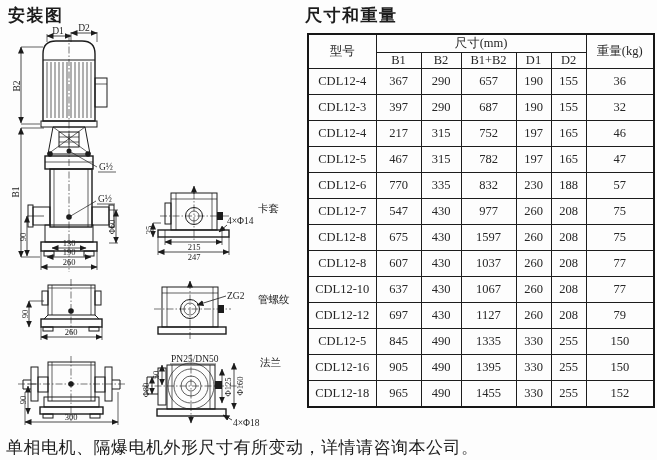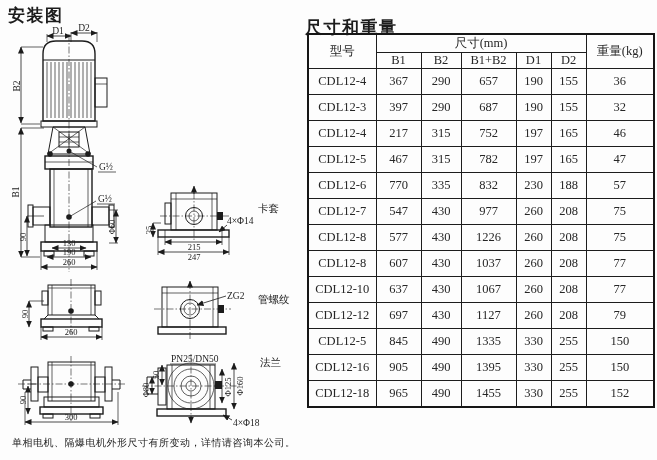--- a/index.html
+++ b/index.html
@@ -3,33 +3,33 @@
 <meta charset="utf-8">
 <style>
   html,body{margin:0;padding:0}
   body{
     width:657px;height:460px;position:relative;overflow:hidden;
     background:#fdfdfd;color:#1c1c1c;
     font-family:"Liberation Sans","DejaVu Sans",sans-serif;
   }
   .title{position:absolute;font-weight:bold;font-size:17px;letter-spacing:1.5px;white-space:nowrap}
   #title-left{left:8px;top:4px}
-  #title-right{left:305px;top:16px}
+  #title-right{left:305px;top:4px}
   #diagram-area{position:absolute;left:0;top:24px;width:302px;height:414px}
   #table-wrap{position:absolute;left:307px;top:33px}
   table{border-collapse:collapse;table-layout:fixed;width:346px;border:2.5px solid #161616}
   th,td{
     border:1.5px solid #1d1d1d;text-align:center;vertical-align:middle;
     padding:0;font-weight:normal;color:#262626;
     font-family:"Liberation Serif","DejaVu Serif",serif;font-size:12.5px;
     overflow:hidden;white-space:nowrap;
   }
   thead th{height:15px}
   tbody td{height:25px}
-  #footer-note{position:absolute;left:12px;top:436px;font-size:10px;letter-spacing:0.5px;white-space:nowrap}
+  #footer-note{position:absolute;left:6px;top:436px;font-size:17px;letter-spacing:0.5px;white-space:nowrap}
   
   .ln{stroke:#1c1c1c;stroke-width:1;fill:none}
   .lnT{stroke:#1c1c1c;stroke-width:1.4;fill:none}
   .thin{stroke:#1c1c1c;stroke-width:.7;fill:none}
   .fil{fill:#1c1c1c;stroke:none}
   .cl{stroke:#3a3a3a;stroke-width:.7;fill:none;stroke-dasharray:7 2 1.5 2}
   .dim{stroke:#1c1c1c;stroke-width:.8;fill:none}
   .dt{font:8.5px "Liberation Serif","DejaVu Serif",serif;fill:#1c1c1c}
   .dt2{font:9.5px "Liberation Serif","DejaVu Serif",serif;fill:#1c1c1c}
   .cjk{font:10.5px "Liberation Sans","DejaVu Sans",sans-serif;fill:#1c1c1c}
@@ -322,23 +322,23 @@
         <td>CDL12-7</td>
         <td>547</td>
         <td>430</td>
         <td>977</td>
         <td>260</td>
         <td>208</td>
         <td>75</td>
       </tr>
         <tr>
         <td>CDL12-8</td>
-        <td>577</td>
-        <td>430</td>
-        <td>1226</td>
+        <td>675</td>
+        <td>430</td>
+        <td>1597</td>
         <td>260</td>
         <td>208</td>
         <td>75</td>
       </tr>
         <tr>
         <td>CDL12-8</td>
         <td>607</td>
         <td>430</td>
         <td>1037</td>
         <td>260</td>

